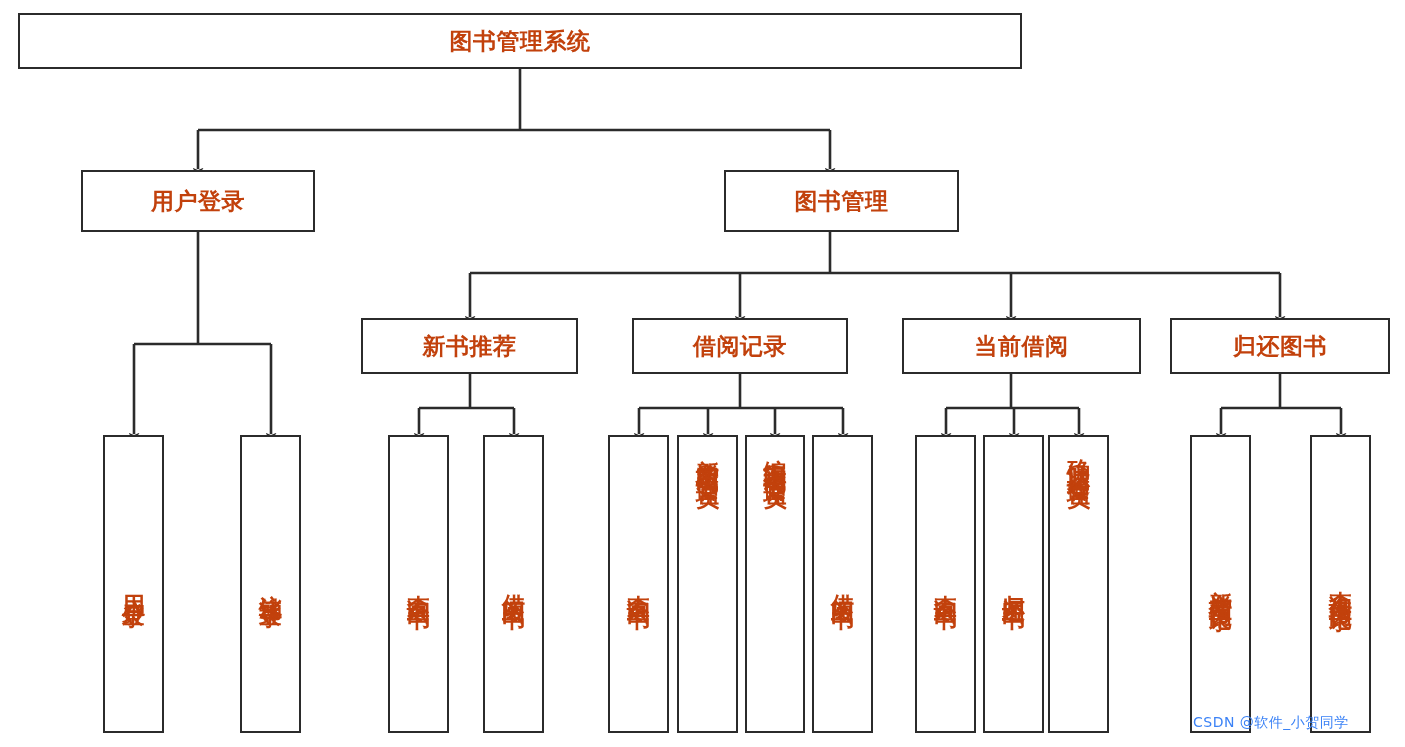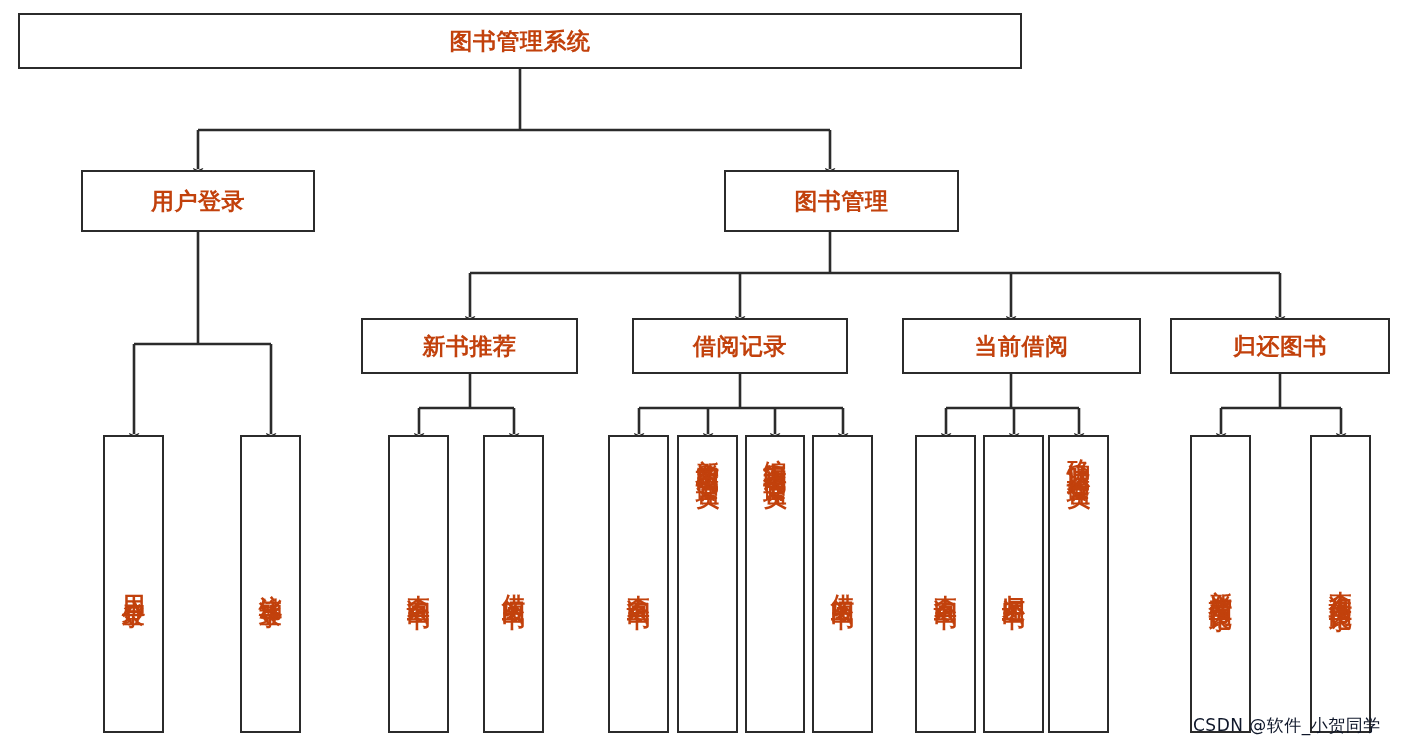--- a/index.html
+++ b/index.html
@@ -53,22 +53,22 @@
   }
   .node.vert.topalign {
     justify-content: flex-start;
   }
   .node-label {
     display: block;
     white-space: nowrap;
   }
   .watermark {
     position: absolute;
-    font-size: 17px;
-    color: #0f172a;
+    font-size: 14px;
+    color: #3b82f6;
     white-space: nowrap;
     letter-spacing: 0.5px;
   }
 </style>
 </head>
 <body>
 
 <div id="diagram-root">
   <svg class="wires" viewBox="0 0 1405 747">
     <defs>

